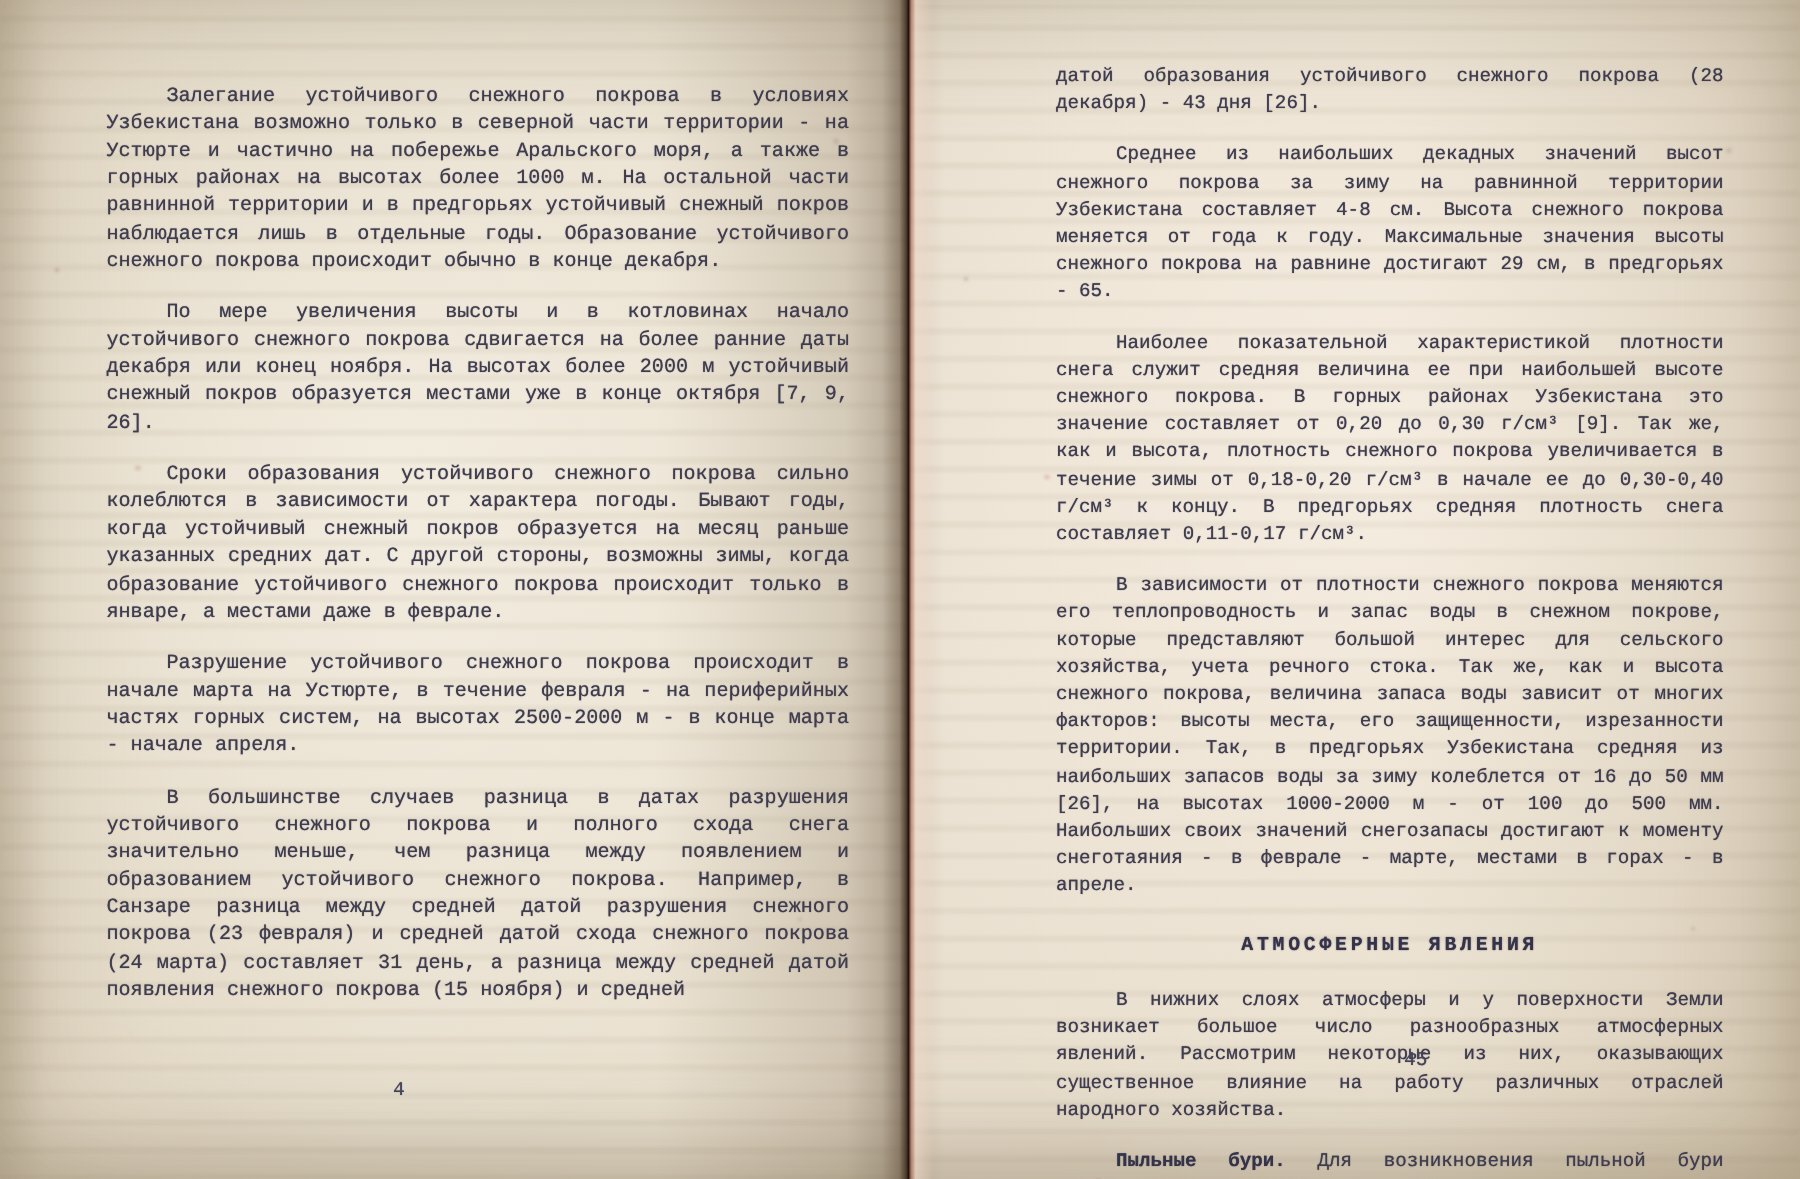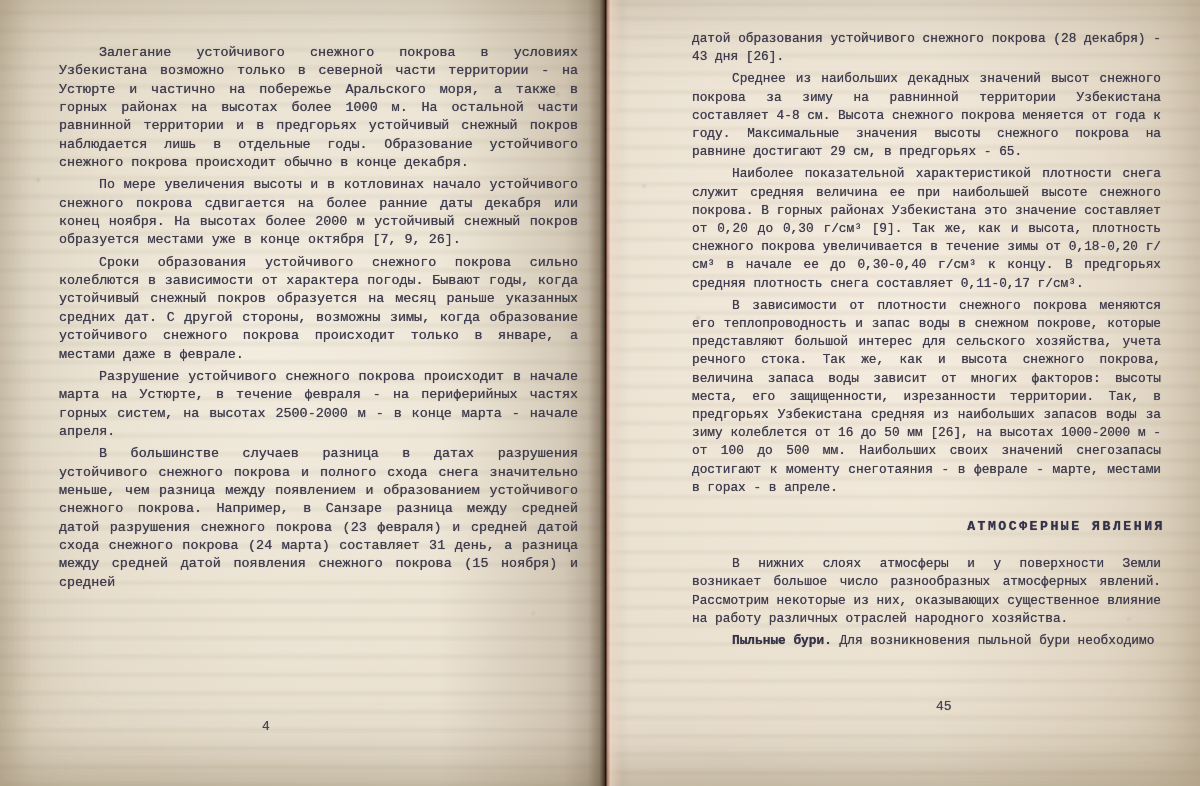--- a/index.html
+++ b/index.html
@@ -62,27 +62,27 @@
     text-shadow: 0 0 0.7px rgba(62,60,78,0.85);
   }
   .text-col-left {
     left: 55px; top: 40px; width: 527px;
     font-size: 13.4px; line-height: 18.35px;
   }
   .text-col-right {
     left: 688px; top: 26px; width: 477px;
     font-size: 12.8px; line-height: 18.2px;
   }
-  p.para { margin: 4px; text-indent: 40px; }
+  p.para { margin: 16px; text-indent: 40px; }
   p.para.no-indent { text-indent: 0; }
   .section-heading {
     margin: 21px 0 19px 0;
     font-size: 13.2px;
     font-weight: bold;
-    text-align: right;
+    text-align: center;
     letter-spacing: 2.5px;
     text-indent: 0;
     color: #35334a;
     text-shadow: 0 0 0.9px rgba(53,51,74,0.9);
   }
   .bold-lead { font-weight: bold; color: #35334a; }
   .page-num {
     position: absolute; z-index: 2;
     font-size: 13px; color: #46445a;
     text-shadow: 0 0 0.7px rgba(70,68,90,0.8);

